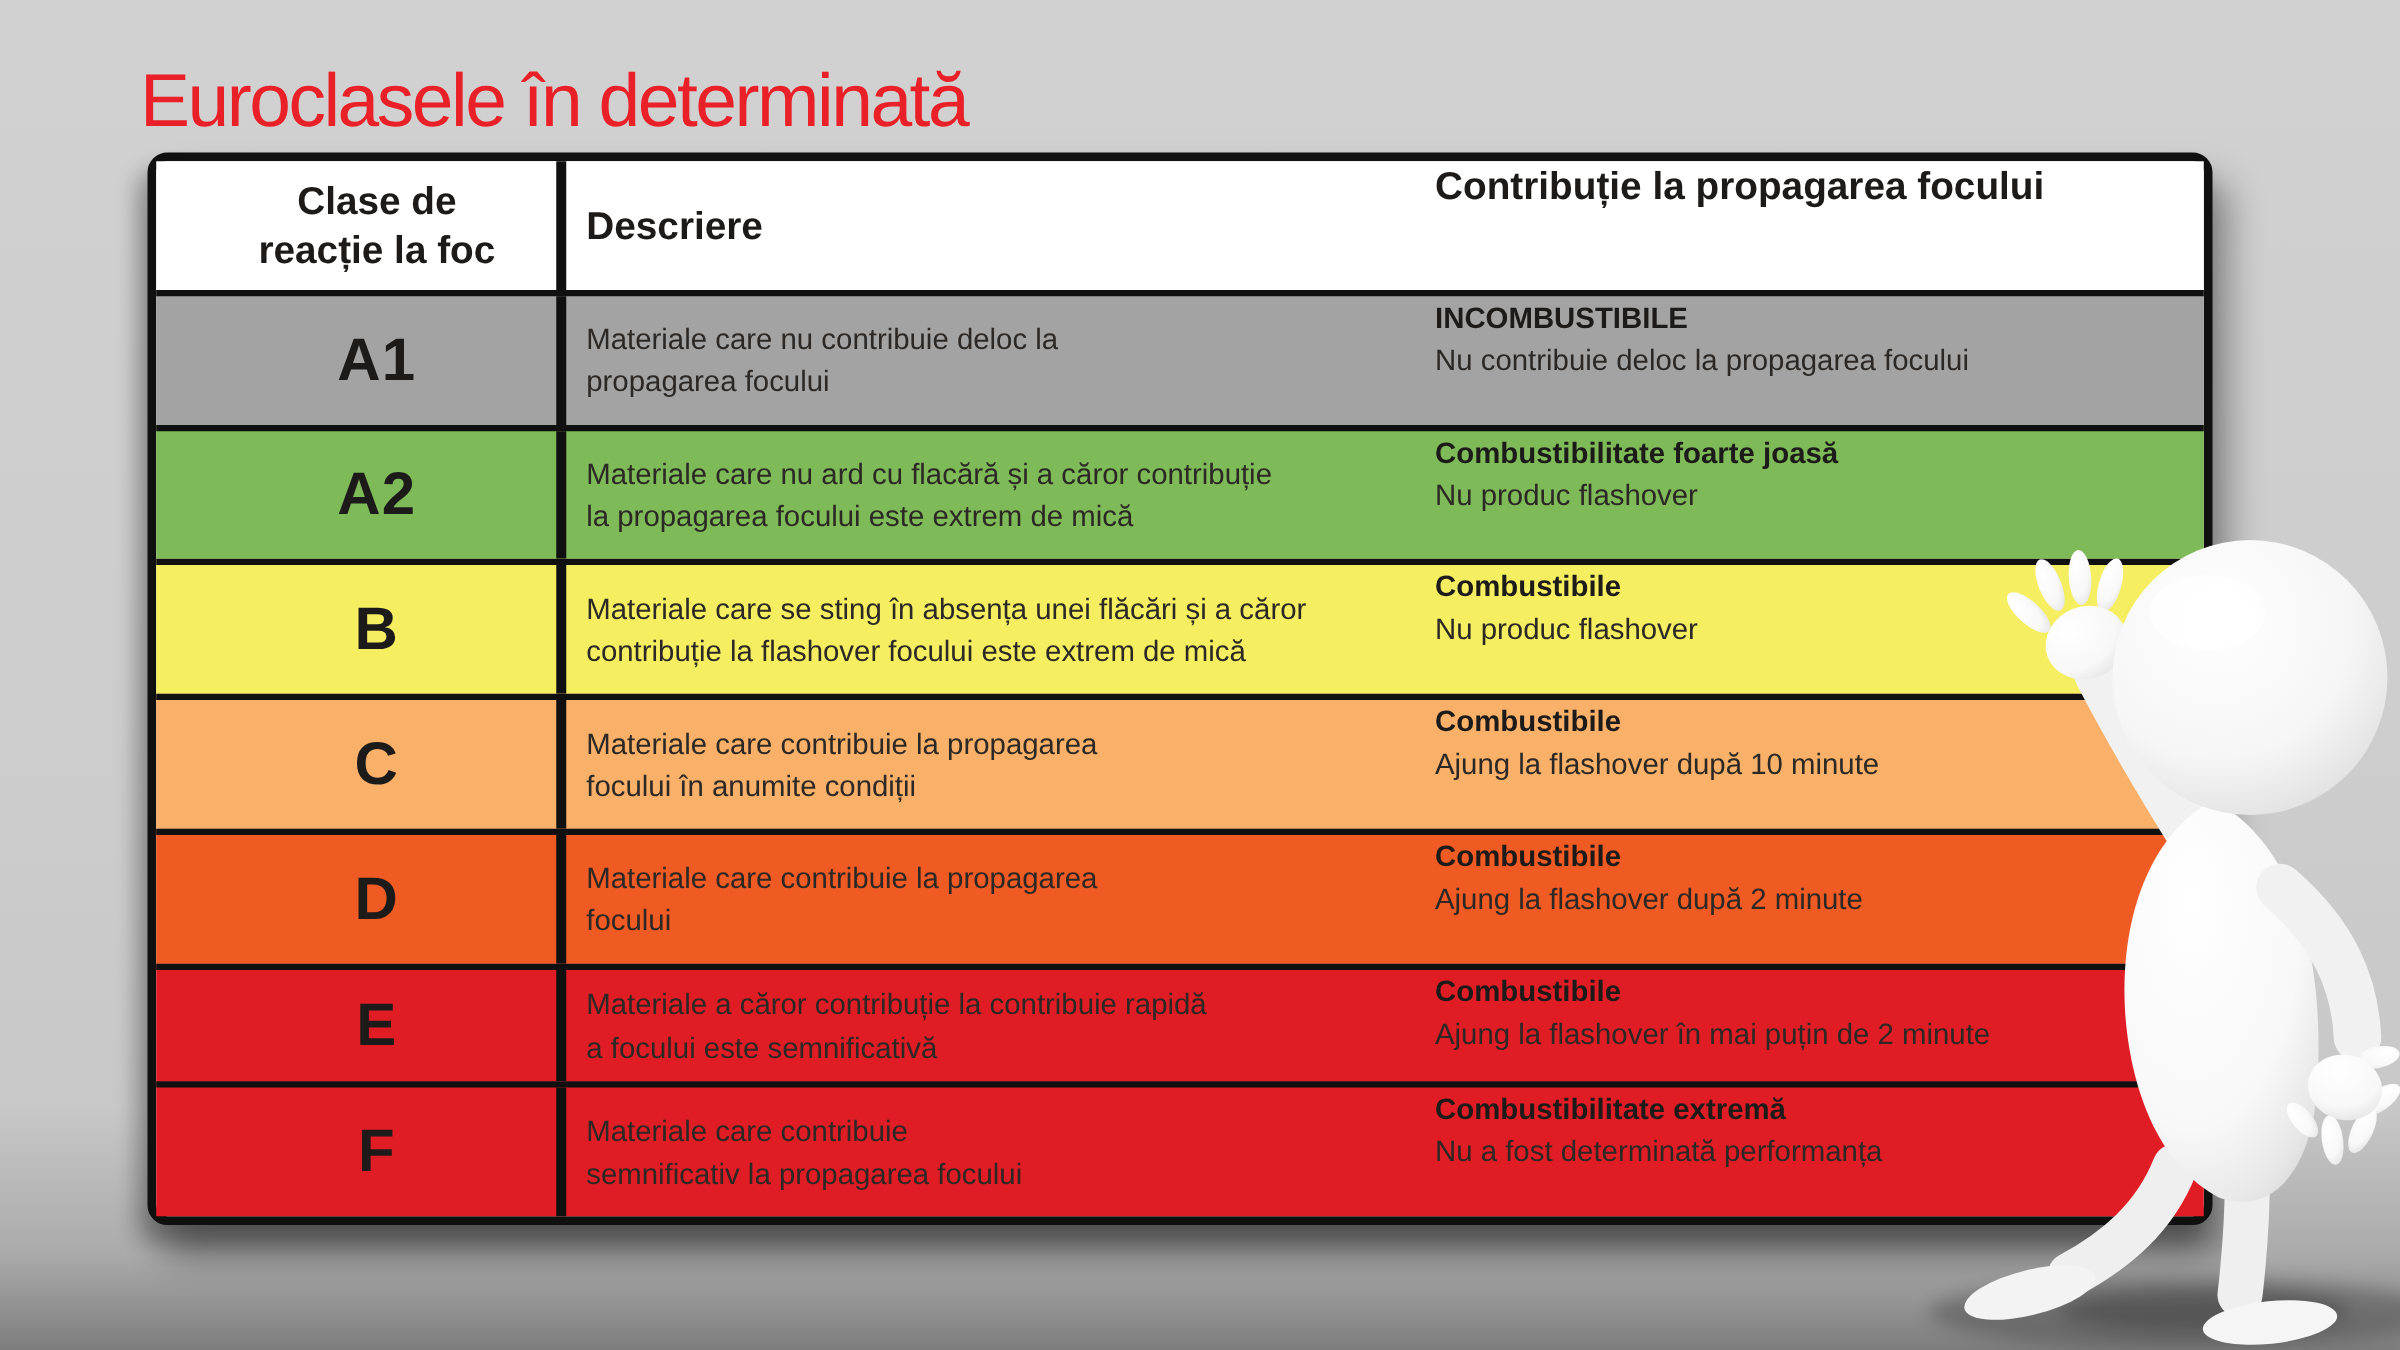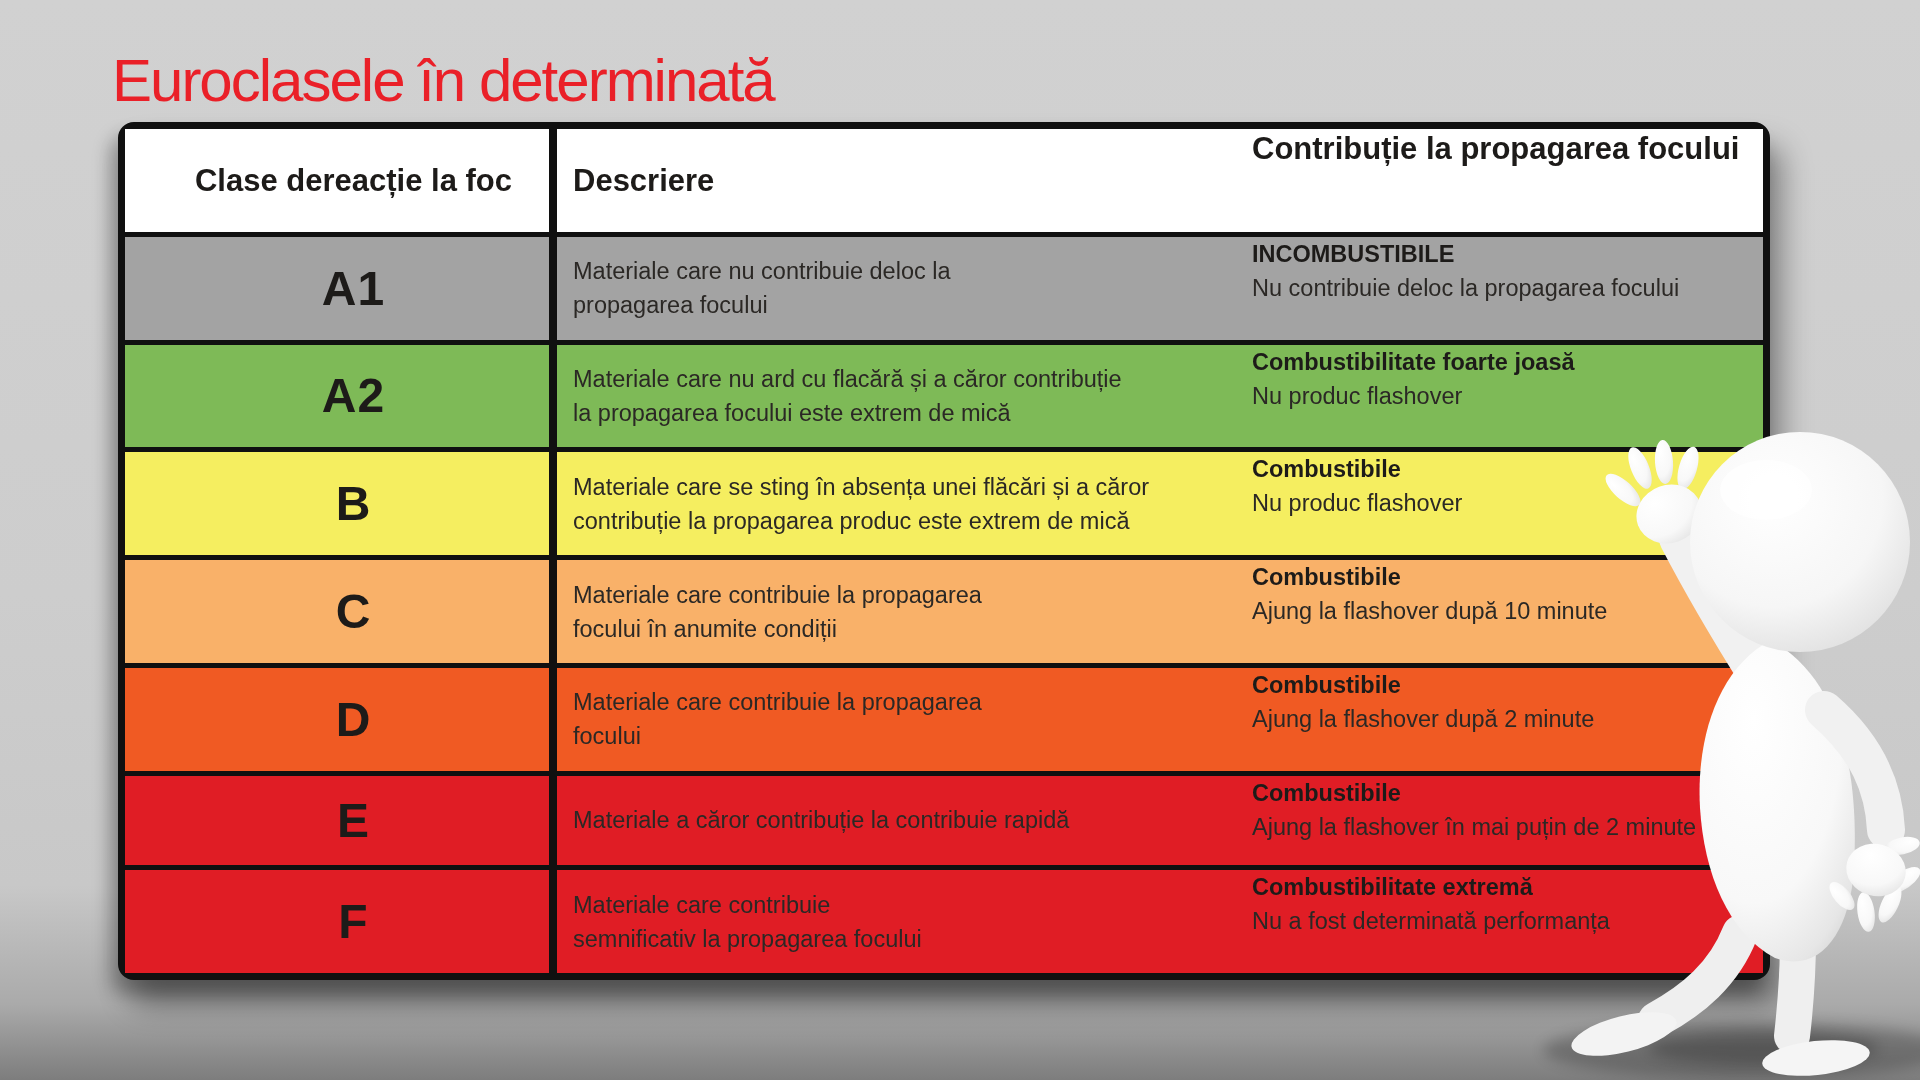--- a/index.html
+++ b/index.html
@@ -17,22 +17,22 @@
     position:absolute;left:118px;top:122px;width:1652px;height:858px;
     box-sizing:border-box;border:7px solid #101010;border-radius:16px;
     background:#ffffff;display:flex;flex-direction:column;
     box-shadow:-8px 14px 18px rgba(0,0,0,0.28),12px 24px 30px rgba(0,0,0,0.38);
   }
   .trow{display:flex;flex:1;min-height:0;border-top:5px solid #101010;box-sizing:border-box;}
   .trow.header{border-top:none;background:#ffffff;}
   .trow.short{flex:0.87;}
   .cell{box-sizing:border-box;min-width:0;}
   .c1{
-    width:432px;flex-shrink:0;border-right:8px solid #101010;
-    display:flex;flex-direction:row;align-items:center;justify-content:center;text-align:center;padding-left:33px;
+    width:328px;flex-shrink:0;border-right:8px solid #101010;
+    display:flex;flex-direction:column;align-items:center;justify-content:center;text-align:center;padding-left:33px;
   }
   .c2{width:695px;flex-shrink:0;padding-left:16px;display:flex;flex-direction:column;justify-content:center;}
   .c3{flex:1;display:flex;flex-direction:column;justify-content:flex-start;}
   .hline{font-size:31px;font-weight:bold;color:#1d1b19;line-height:1.28;white-space:nowrap;}
   .klass{font-size:48px;font-weight:bold;color:#1d1b19;letter-spacing:1px;}
   .line{font-size:23.5px;color:#2b2825;line-height:1.45;white-space:nowrap;}
   .line.bold{font-weight:bold;color:#1d1b19;}
   .mascot{position:absolute;left:1528px;top:418px;width:392px;height:662px;pointer-events:none;}
 </style>
 </head>
@@ -84,21 +84,21 @@
         <div class="line">Nu produc flashover</div>
       </div>
     </div>
 
     <div class="trow" style="background-color: rgb(245, 238, 96);">
       <div class="cell c1">
         <span class="klass">B</span>
       </div>
       <div class="cell c2">
         <div class="line">Materiale care se sting în absența unei flăcări și a căror</div>
-        <div class="line">contribuție la propagarea produc este extrem de mică</div>
+        <div class="line">contribuție la flashover focului este extrem de mică</div>
       </div>
       <div class="cell c3">
         <div class="line bold">Combustibile</div>
         <div class="line">Nu produc flashover</div>
       </div>
     </div>
 
     <div class="trow" style="background-color: rgb(249, 177, 105);">
       <div class="cell c1">
         <span class="klass">C</span>
@@ -126,20 +126,21 @@
         <div class="line">Ajung la flashover după 2 minute</div>
       </div>
     </div>
 
     <div class="trow short" style="background-color: rgb(224, 29, 37);">
       <div class="cell c1">
         <span class="klass">E</span>
       </div>
       <div class="cell c2">
         <div class="line">Materiale a căror contribuție la contribuie rapidă</div>
+        <div class="line">a focului este semnificativă</div>
       </div>
       <div class="cell c3">
         <div class="line bold">Combustibile</div>
         <div class="line">Ajung la flashover în mai puțin de 2 minute</div>
       </div>
     </div>
 
     <div class="trow" style="background-color: rgb(224, 29, 37);">
       <div class="cell c1">
         <span class="klass">F</span>

